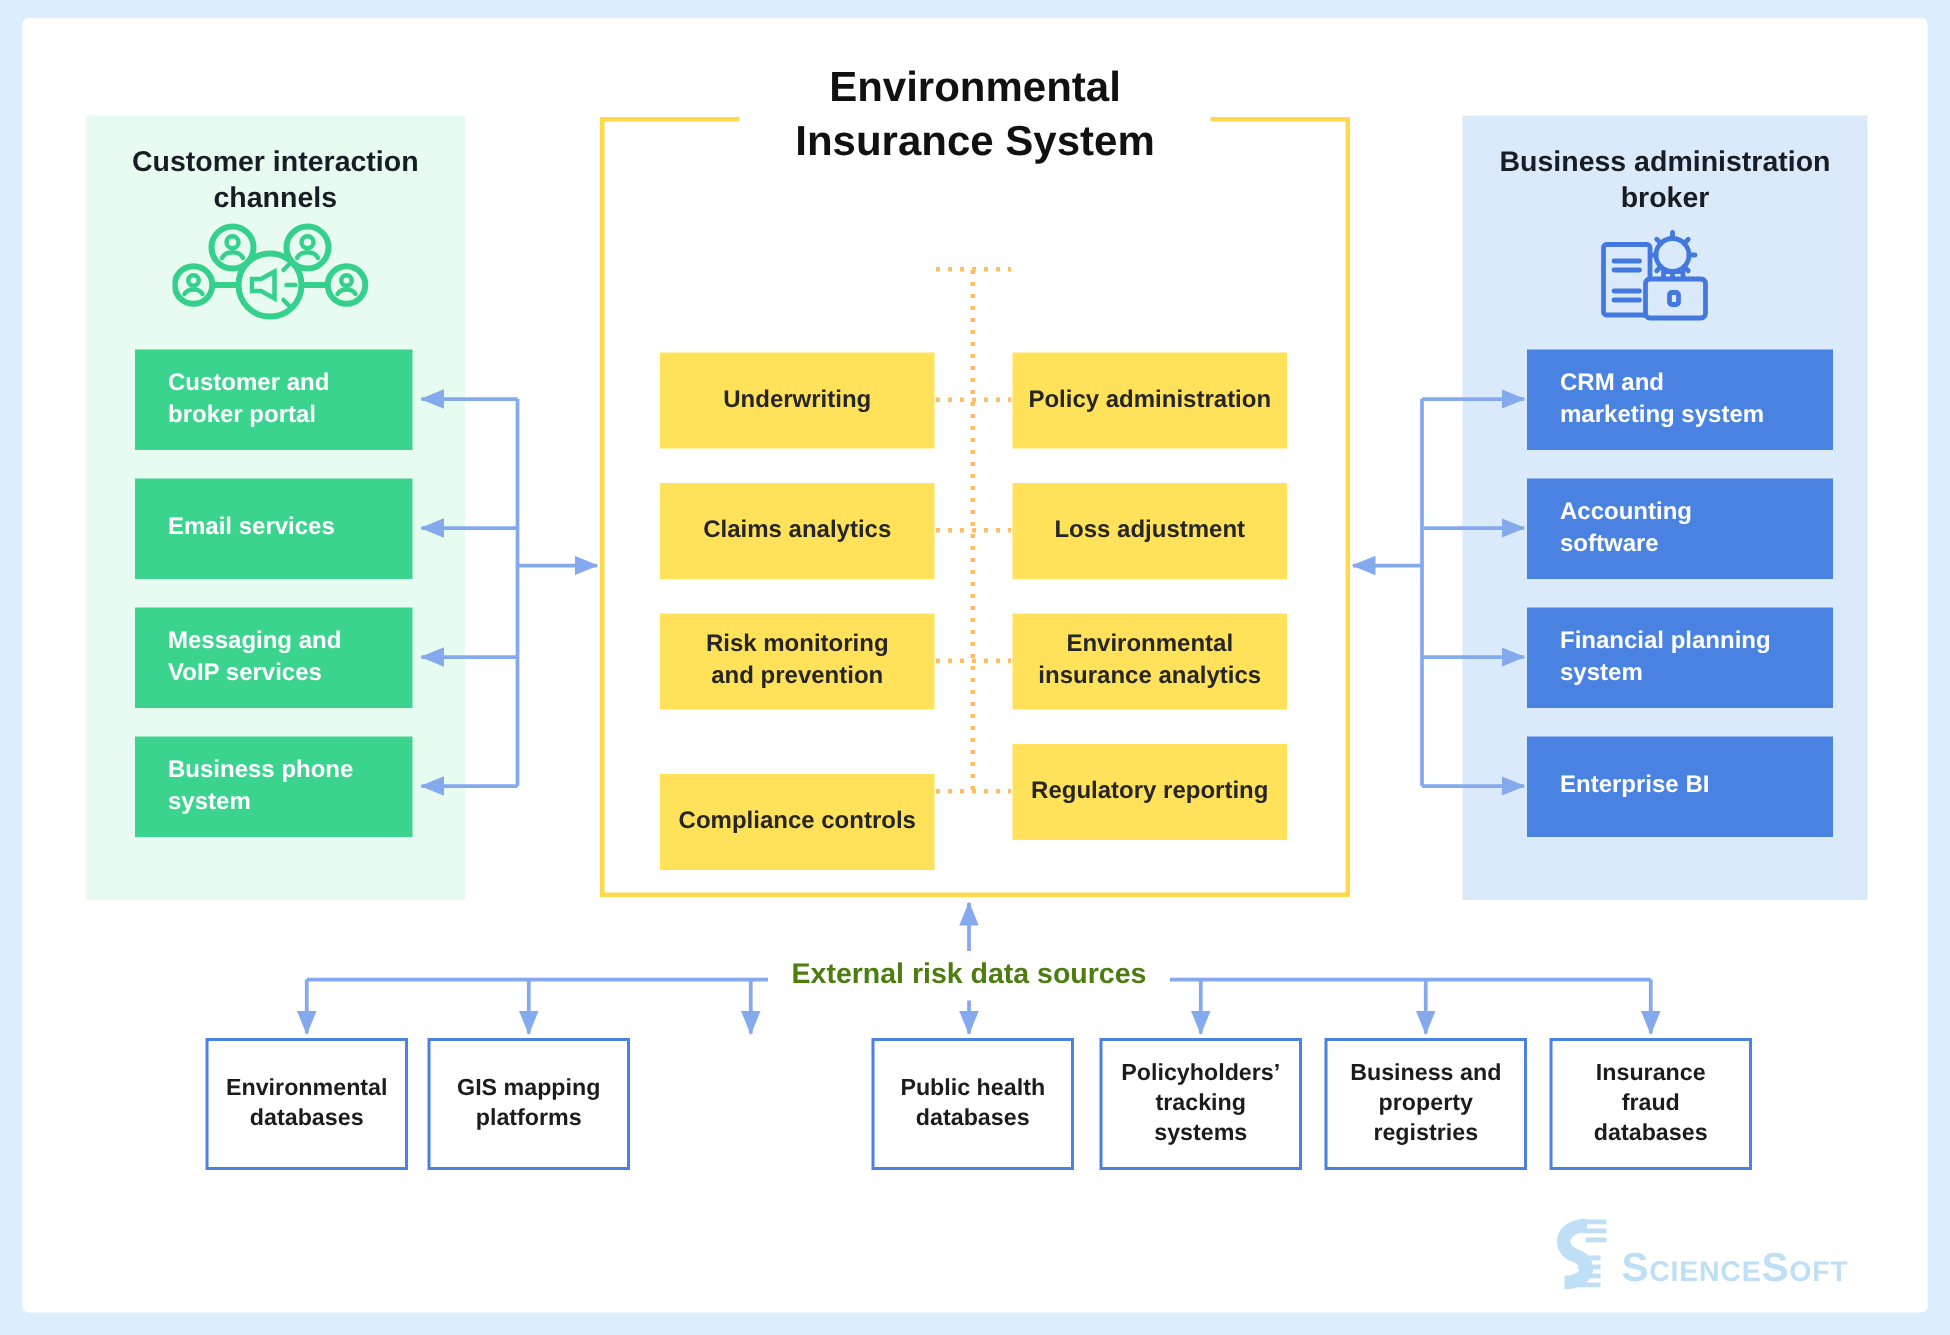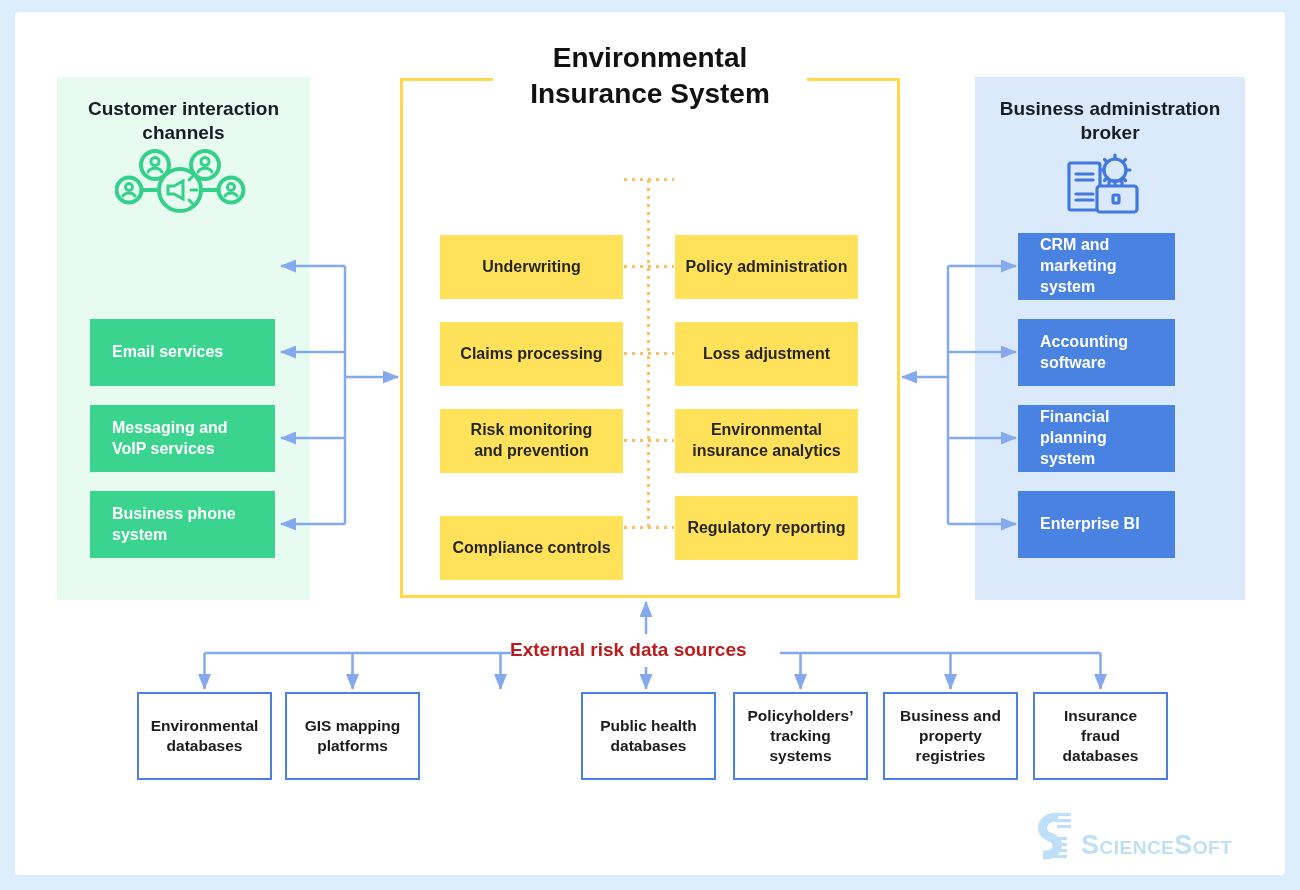--- a/index.html
+++ b/index.html
@@ -27,40 +27,40 @@
     position:absolute;left:493px;top:40px;width:314px;height:82px;
     background:#FFFFFF;z-index:3;text-align:center;
     font-size:28px;font-weight:800;color:#111111;line-height:1.3;
   }
 
   
   .node{position:absolute;box-sizing:border-box;display:flex;align-items:center;z-index:2;}
   .node .box-label{white-space:pre-line;line-height:1.3;}
   .green-box{left:90px;width:185px;height:67px;background:#3BD48F;}
   .green-box .box-label, .blue-box .box-label{color:#FFFFFF;font-size:16px;font-weight:600;padding-left:22px;padding-right:14px;text-align:left;}
-  .blue-box{left:1018px;width:157px;height:67px;background:#4A82E2;}
+  .blue-box{left:1018px;width:204px;height:67px;background:#4A82E2;}
   .yellow-box{width:183px;height:64px;background:#FFE15A;justify-content:center;}
   .yellow-box .box-label{color:#262626;font-size:16px;font-weight:600;text-align:center;padding:0 8px;}
   .col-a{left:440px;} .col-b{left:675px;}
 
   .src-box{
     position:absolute;top:692px;width:135px;height:88px;background:#FFFFFF;
     border:2px solid #4A82E2;justify-content:center;
   }
   .src-box .box-label{color:#1C1C1C;font-size:15.5px;font-weight:600;text-align:center;padding:0 4px;}
 
   
   .dot-h{position:absolute;width:50px;height:3px;left:624px;z-index:1;
     background:repeating-linear-gradient(to right,#FFBE63 0px,#FFBE63 3px,transparent 3px,transparent 8px);}
   .dot-v{position:absolute;left:647px;top:180px;width:3px;height:348px;z-index:1;
     background:repeating-linear-gradient(to bottom,#FFBE63 0px,#FFBE63 3px,transparent 3px,transparent 8px);}
 
   #external-label{
-    position:absolute;left:510px;top:639px;width:272px;text-align:left;
-    font-size:19px;font-weight:700;color:#b91c1c;z-index:2;
+    position:absolute;left:510px;top:639px;width:272px;text-align:center;
+    font-size:19px;font-weight:700;color:#4d7c0f;z-index:2;
   }
 
   #connectors{position:absolute;left:0;top:0;width:1300px;height:890px;z-index:4;pointer-events:none;}
   .icon-abs{position:absolute;z-index:2;}
 
   #logo{position:absolute;left:1030px;top:812px;display:flex;align-items:center;gap:9px;z-index:2;}
   #logo-text{
     font-size:27px;font-weight:700;color:#BEDFF6;font-variant:small-caps;
     letter-spacing:0.5px;line-height:1;margin-top:18px;
   }
@@ -99,20 +99,24 @@
         <path d="M8 48 a6.5 5 0 0 1 12 0"></path>
       <circle cx="116" cy="39" r="3.5"></circle>
         <path d="M110 48 a6.5 5 0 0 1 12 0"></path>
       <path d="M68 33 L59 38 H53 V46 H59 L68 51 Z"></path>
       <line x1="74" y1="32" x2="78" y2="28"></line>
       <line x1="76" y1="42" x2="82" y2="42"></line>
       <line x1="74" y1="52" x2="78" y2="56"></line>
     </g>
   </svg>
 
+  <div class="node green-box" style="top:233px;">
+    <span class="box-label">Customer and
+broker portal</span>
+  </div>
   <div class="node green-box" style="top:319px;">
     <span class="box-label">Email services</span>
   </div>
   <div class="node green-box" style="top:405px;">
     <span class="box-label">Messaging and
 VoIP services</span>
   </div>
   <div class="node green-box" style="top:491px;">
     <span class="box-label">Business phone
 system</span>
@@ -126,21 +130,21 @@
   <div class="dot-h" style="top:178px;"></div>
   <div class="dot-h" style="top:265px;"></div>
   <div class="dot-h" style="top:352px;"></div>
   <div class="dot-h" style="top:439px;"></div>
   <div class="dot-h" style="top:526px;"></div>
 
   <div class="node yellow-box col-a" style="top:235px;">
     <span class="box-label">Underwriting</span>
   </div>
   <div class="node yellow-box col-a" style="top:322px;">
-    <span class="box-label">Claims processing</span>
+    <span class="box-label">Claims analytics</span>
   </div>
   <div class="node yellow-box col-a" style="top:409px;">
     <span class="box-label">Risk monitoring
 and prevention</span>
   </div>
   <div class="node yellow-box col-a" style="top:516px;">
     <span class="box-label">Compliance controls</span>
   </div>
 
   <div class="node yellow-box col-b" style="top:235px;">

